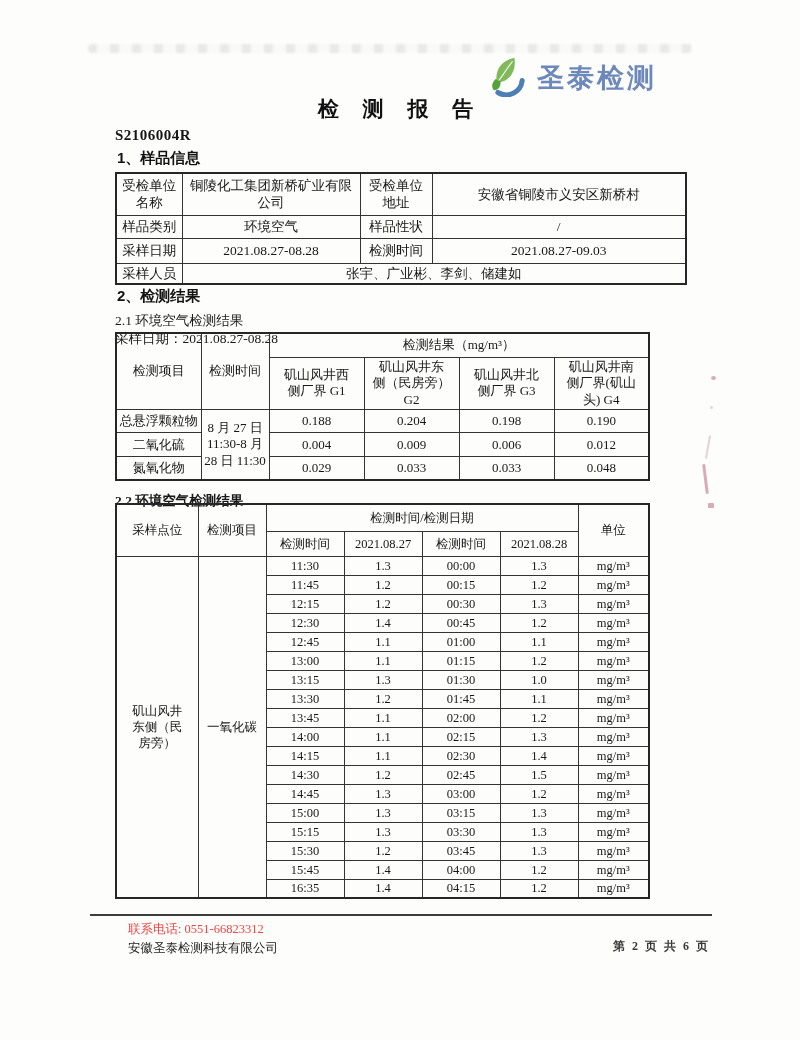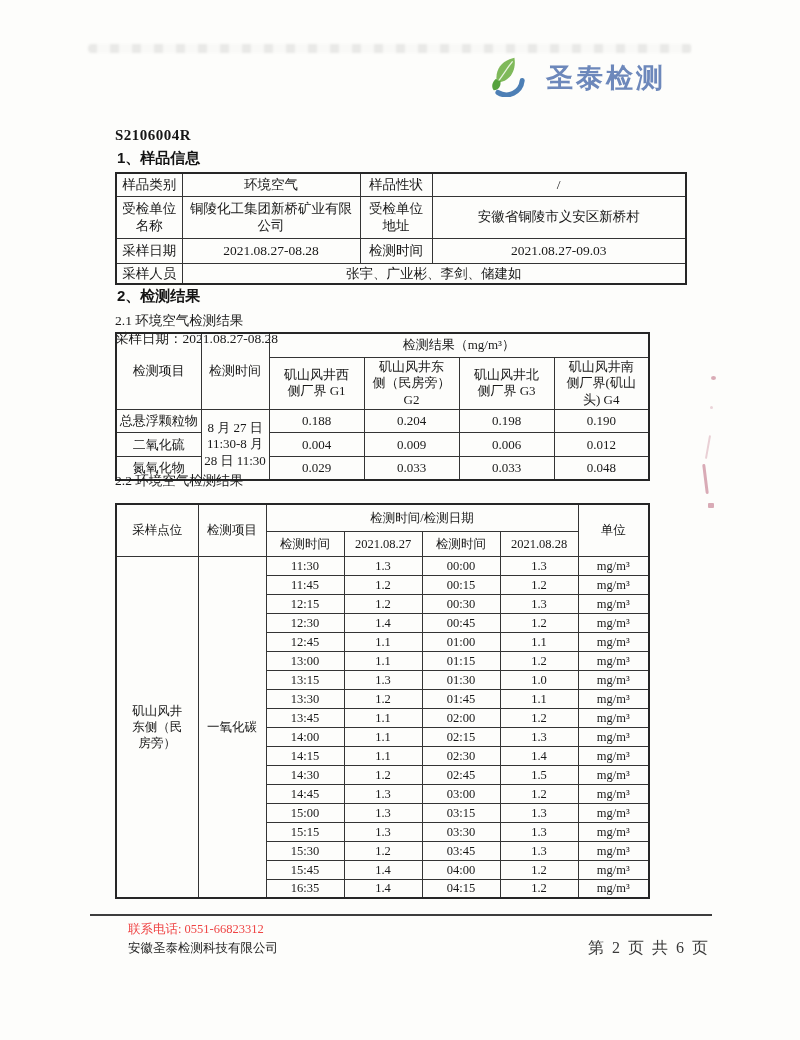--- a/index.html
+++ b/index.html
@@ -15,21 +15,21 @@
     background:repeating-linear-gradient(90deg, rgba(60,60,60,.10) 0 9px, rgba(60,60,60,.02) 9px 22px);
     filter:blur(1px); border-radius:4px;
   }
   .stamp-mark { position:absolute; background:rgba(182,90,114,.5); }
   .sm1 { left:711px; top:376px; width:5px; height:4px; border-radius:50%; }
   .sm2 { left:710px; top:406px; width:3px; height:3px; border-radius:50%; opacity:.5; }
   .sm3 { left:707px; top:435px; width:2px; height:24px; transform:rotate(10deg); opacity:.55; border-radius:2px; }
   .sm4 { left:704px; top:464px; width:3px; height:30px; transform:rotate(-7deg); border-radius:2px; }
   .sm5 { left:708px; top:503px; width:6px; height:5px; border-radius:1px; }
   
-  .logo { position:absolute; left:486px; top:55px; display:flex; align-items:center; gap:16px; }
+  .logo { position:absolute; left:486px; top:55px; display:flex; align-items:center; gap:7px; }
   .logo-text {
     font-family:"Liberation Sans", sans-serif; font-weight:bold;
     font-size:27px; color:#6d88bb; letter-spacing:3px;
   }
   
   .doc-title {
     position:absolute; left:115px; top:95px; width:570px; text-align:center;
     font-family:"Liberation Sans", sans-serif; font-weight:bold;
     font-size:21px; letter-spacing:9px; color:#111;
   }
@@ -43,86 +43,87 @@
     font-size:15px; color:#141414;text-align:right;
   }
   .h-s1 { top:149px; }
   .h-s2 { top:287px; }
   .sub-row {
     position:absolute; left:115px; width:533px;
     display:flex; justify-content:space-between; align-items:baseline;
     font-size:13.5px; color:#1a1a1a;
   }
   .h-s21 { top:312px;flex-direction:column; }
-  .h-s22 { top:472px; }
+  .h-s22 { top:492px;font-weight:bold; }
   
   table { border-collapse:collapse; table-layout:fixed; position:absolute; left:115px; background:transparent; }
   th, td {
     border:1px solid #343434; text-align:center; vertical-align:middle;
     font-weight:normal; padding:1px 2px; line-height:1.28; color:#181818;
     overflow:hidden;
   }
   table { border:2px solid #262626; }
   .wrap { white-space:pre-line; }
   .t1 { top:172px; width:570px; font-size:13.5px; }
   .t21 { top:332px; width:533px; font-size:13px; }
   .t22 { top:503px; width:533px; font-size:12.5px; }
   .t22 td { height:19px; padding:0 2px; }
   .num { font-family:"Liberation Serif", serif; }
   
   .footer-line { position:absolute; left:90px; top:914px; width:622px; height:2px; background:#3d3d3d; }
   .footer-phone { position:absolute; left:128px; top:921px; font-size:12.5px; color:#ef4444; }
   .footer-company { position:absolute; left:128px; top:940px; font-size:12.5px; color:#222; }
-  .footer-page { position:absolute; right:90px; top:938px; font-size:16px; letter-spacing:2px; color:#3a3a3a; }
+  .footer-page { position:absolute; right:90px; top:938px; font-size:12px; letter-spacing:2px; color:#3a3a3a;font-weight:bold; }
 </style>
 </head>
 <body>
 
 <div class="page">
 
   <div class="artifact-top"></div>
 
   <div class="logo">
     <span>
       <svg width="44" height="42" viewBox="0 0 48 44">
         <path d="M31 2 C17 5 9 16 12 29 C14 29 16 28.6 18 28 C28 24.6 33 14 31 2 Z" fill="#7fb95a"></path>
         <path d="M29 6 C24 12 20 19 14 27" stroke="#e9f3df" stroke-width="1.4" fill="none"></path>
         <path d="M11 25 C6.5 28.5 5.5 34 8.5 37.5 C14 37.5 17 32.5 15.5 26.5 C14 28 12.5 27 11 25 Z" fill="#55a23d"></path>
         <path d="M13 40 C24 46.5 38 40 39.5 27" stroke="#4d7fb5" stroke-width="5.5" fill="none" stroke-linecap="round"></path>
       </svg>
     </span>
     <span class="logo-text">圣泰检测</span>
   </div>
 
+  <div class="doc-title">检 测 报 告</div>
   <div class="report-no">S2106004R</div>
 
   <div class="sec-heading h-s1">1、样品信息</div>
 
   <table class="t1">
     <colgroup>
         <col style="width:66px">
         <col style="width:178px">
         <col style="width:72px">
         <col style="width:254px">
       </colgroup>
     <tbody>
-        <tr style="height:23px">
-      <td>样品类别</td>
-      <td>环境空气</td>
-      <td>样品性状</td>
-      <td>/</td>
-    </tr>
-    <tr style="height:42px">
+        <tr style="height:42px">
       <td class="wrap">受检单位
 名称</td>
       <td class="wrap">铜陵化工集团新桥矿业有限
 公司</td>
       <td class="wrap">受检单位
 地址</td>
       <td>安徽省铜陵市义安区新桥村</td>
+    </tr>
+    <tr style="height:23px">
+      <td>样品类别</td>
+      <td>环境空气</td>
+      <td>样品性状</td>
+      <td>/</td>
     </tr>
     <tr style="height:25px">
       <td>采样日期</td>
       <td class="num">2021.08.27-08.28</td>
       <td>检测时间</td>
       <td class="num">2021.08.27-09.03</td>
     </tr>
     <tr style="height:16px">
       <td>采样人员</td>
       <td colspan="3">张宇、广业彬、李剑、储建如</td>

